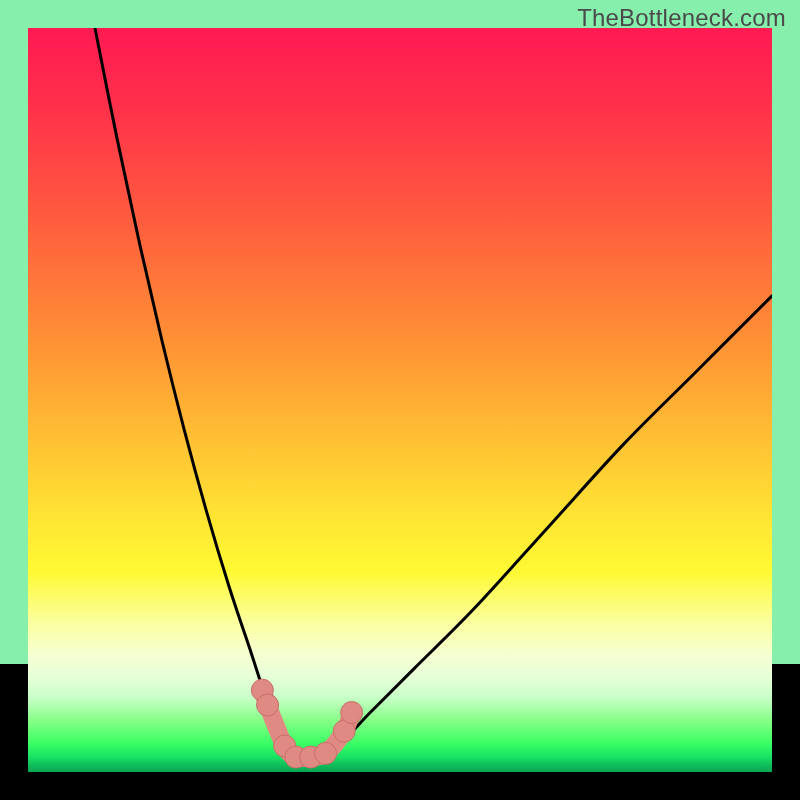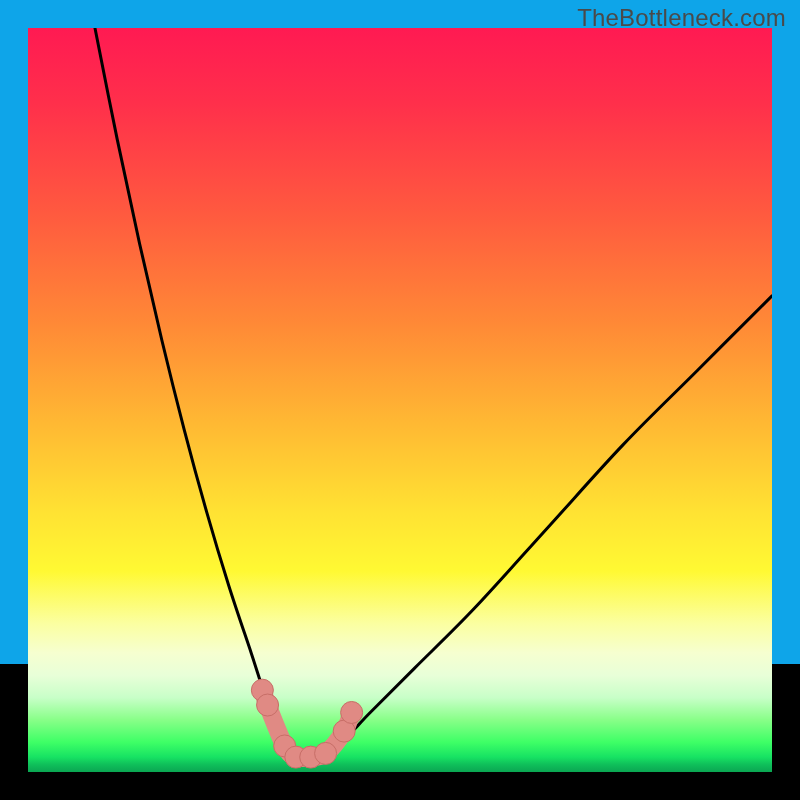--- a/index.html
+++ b/index.html
@@ -10,21 +10,21 @@
     background: #000;
     overflow: hidden;
     font-family: Arial, Helvetica, sans-serif;
   }
   .frame {
     position: absolute;
     left: 0;
     top: 0;
     width: 800px;
     height: 664px;
-    background: #0ea5e9;
+    background: #86efac;
   }
   .plot {
     position: absolute;
     left: 28px;
     top: 28px;
     width: 744px;
     height: 744px;
     overflow: hidden;
   }
   .gradient {

